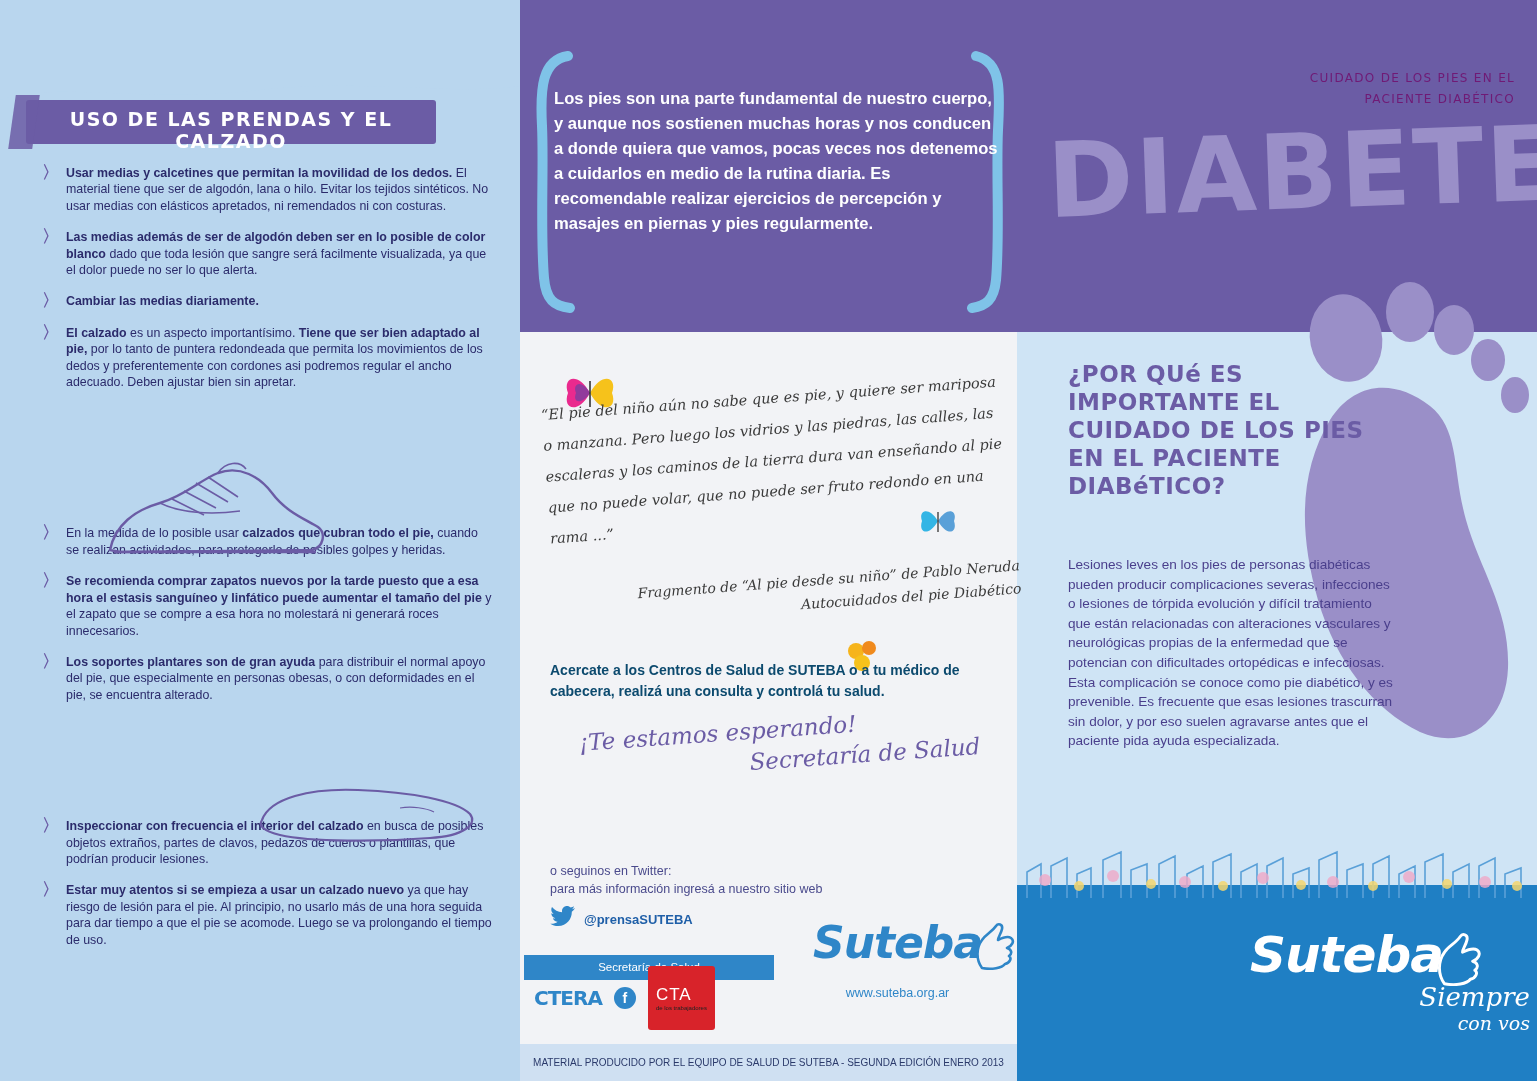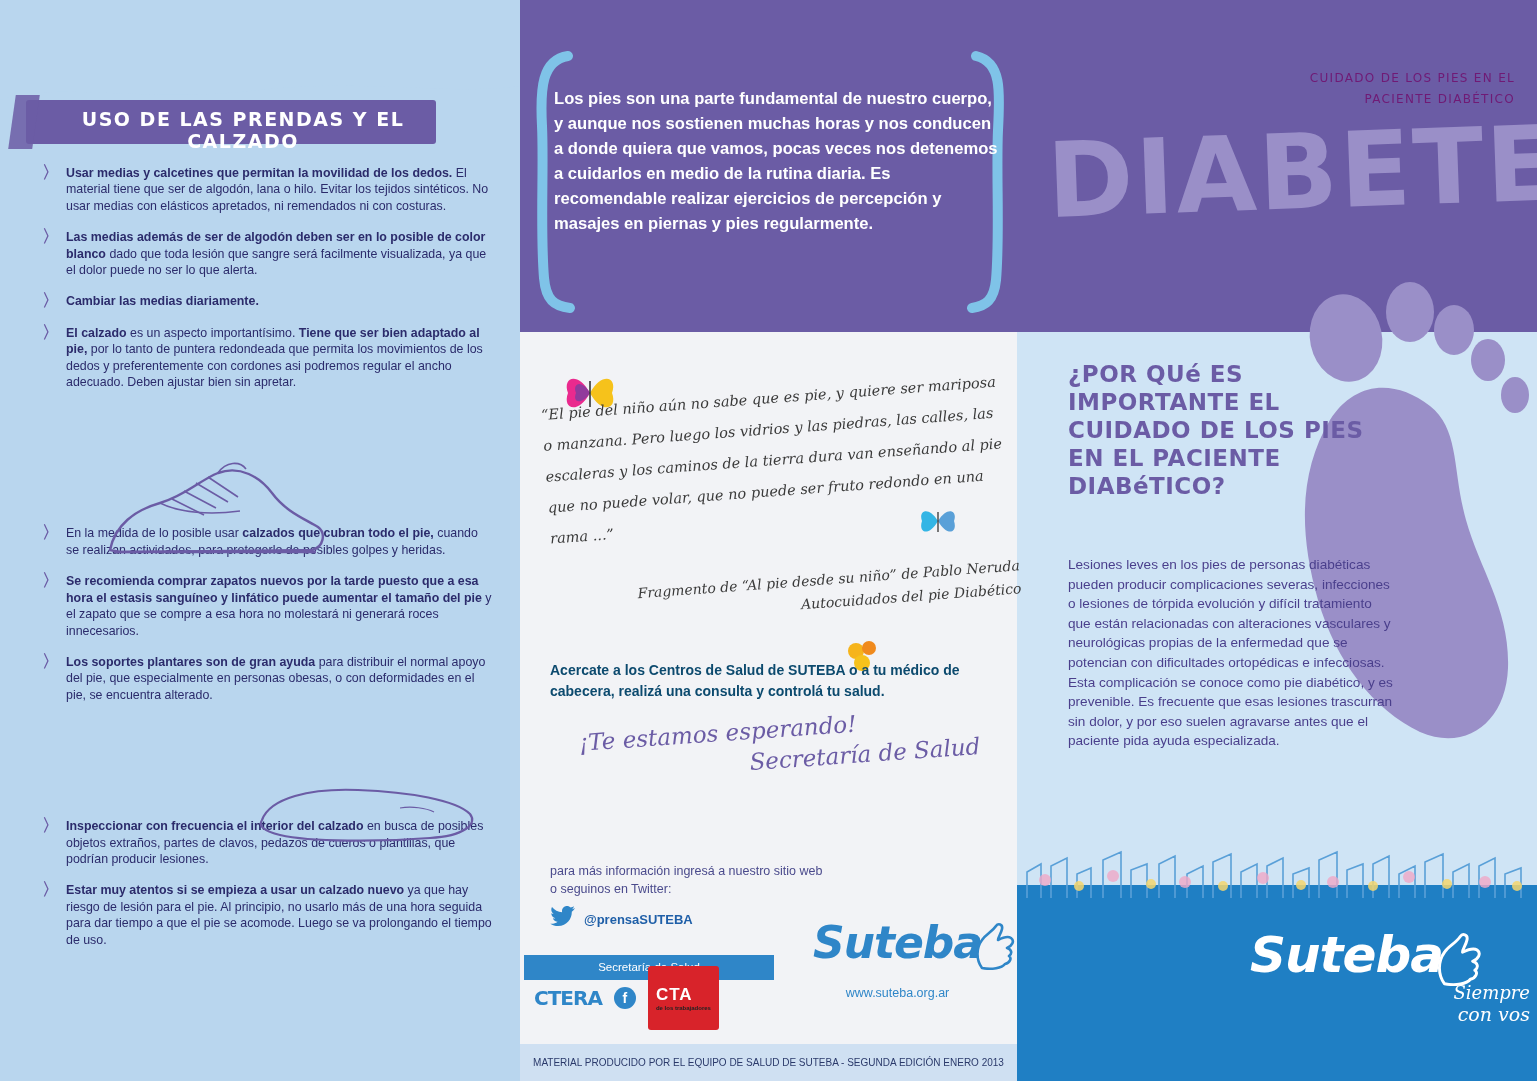--- a/index.html
+++ b/index.html
@@ -26,21 +26,21 @@
     position:absolute; left:26px; top:100px; width:410px; height:44px;
     background:#6b5ca5; border-radius:3px;
   }
   .left-head-band:before{
     content:""; position:absolute; left:-14px; top:-5px; width:24px; height:54px;
     background:#6b5ca5; transform:skewX(-8deg); opacity:.85;
   }
   .left-head-title {
     position:absolute; left:26px; top:108px; width:410px;
     text-align:center; color:#ffffff; font-size:19px; letter-spacing:1.5px;
-    font-weight:bold; font-family:"DejaVu Sans", sans-serif;margin-left:12px;
+    font-weight:bold; font-family:"DejaVu Sans", sans-serif;
   }
   .left-list { position:absolute; left:42px; top:165px; width:452px; }
   .li { position:relative; padding-left:24px; margin-bottom:15px; color:#2b2b6b; font-size:12.4px; line-height:16.4px; }
   .li .chev {
     position:absolute; left:0; top:1px; color:#6b5ca5; font-size:17px; line-height:14px; font-weight:bold;
   }
   .li b { font-weight:bold; }
 
   .shoe-art { position:absolute; left:100px; top:455px; width:230px; height:110px; }
   .insole-art { position:absolute; left:250px; top:780px; width:230px; height:70px; }
@@ -85,21 +85,21 @@
   .twitter-row { position:absolute; left:550px; top:905px; display:flex; align-items:flex-end; gap:8px; }
   .twitter-handle { color:#1f5fa8; font-size:13px; font-weight:bold; }
 
   .sec-salud-bar {
     position:absolute; left:524px; top:955px; width:250px; height:25px;
     background:#2f86c8; color:#fff; font-size:11.5px; text-align:center; line-height:25px;
   }
   .logos-row { position:absolute; left:524px; top:982px; width:250px; height:32px; display:flex; align-items:center; gap:12px; padding-left:10px;}
   .ctera { color:#2f86c8; font-size:20px; font-weight:bold; letter-spacing:-1px; font-family:"DejaVu Sans", sans-serif;}
   .circ-f { width:22px; height:22px; border-radius:50%; background:#2f86c8; color:#fff; font-size:14px; text-align:center; line-height:22px; font-weight:bold;}
-  .cta-logo { background:#d8232a; color:#fff; font-size:17px; font-weight:bold; padding:19px 8px; border-radius:3px; letter-spacing:1px;}
+  .cta-logo { background:#d8232a; color:#fff; font-size:17px; font-weight:normal; padding:19px 8px; border-radius:3px; letter-spacing:1px;}
   .cta-sub { font-size:6px; color:#222; display:block; letter-spacing:0; }
 
   .suteba-mid { position:absolute; left:795px; top:920px; width:205px; text-align:center; }
   .suteba-word { color:#2f86c8; font-size:44px; font-weight:bold; font-style:italic; letter-spacing:-1px; line-height:46px; font-family:"DejaVu Sans", sans-serif;}
   .suteba-url { color:#2f86c8; font-size:12.5px; margin-top:20px;}
 
   .footer-strip {
     position:absolute; left:520px; top:1044px; width:497px; height:37px;
     background:#cfe0f2; color:#2b3a6b; font-size:10px; text-align:center; line-height:37px;
   }
@@ -120,21 +120,21 @@
     position:absolute; left:1068px; top:360px; width:330px;
     color:#6b5ca5; font-size:23px; line-height:28px; font-weight:bold;
     letter-spacing:.5px; font-family:"DejaVu Sans", sans-serif;
   }
   .right-body {
     position:absolute; left:1068px; top:555px; width:325px;
     color:#4a3f8c; font-size:13.6px; line-height:19.6px;
   }
   .suteba-right { position:absolute; left:1250px; top:930px; width:280px; }
   .suteba-right .w { color:#ffffff; font-size:50px; font-weight:bold; font-style:italic; letter-spacing:-1px; line-height:50px; font-family:"DejaVu Sans", sans-serif;}
-  .suteba-right .s { color:#ffffff; font-size:18px; font-style:italic; font-family:"DejaVu Serif", serif; text-align:right; margin-top:2px;}
+  .suteba-right .s { color:#ffffff; font-size:26px; font-style:italic; font-family:"DejaVu Serif", serif; text-align:right; margin-top:2px;}
   .suteba-right .c { color:#ffffff; font-size:19px; font-style:italic; font-family:"DejaVu Serif", serif; text-align:right;}
 </style>
 </head>
 <body>
 
 <div class="page">
 
   <div class="panel-left"></div>
   <div class="panel-mid"></div>
   <div class="panel-right"></div>
@@ -210,22 +210,22 @@
   </div>
 
   <div class="cta">Acercate a los Centros de Salud de SUTEBA o a tu médico de cabecera, realizá una consulta y controlá tu salud.</div>
 
   <div class="esperando">
     <div>¡Te estamos esperando!</div>
     <div style="text-align:right">Secretaría de Salud</div>
   </div>
 
   <div class="infoweb">
+    <div>o seguinos en Twitter:</div>
     <div>para más información ingresá a nuestro sitio web</div>
-    <div>o seguinos en Twitter:</div>
   </div>
 
   <div class="twitter-row">
     <svg width="26" height="22" viewBox="0 0 26 22">
       <path d="M25,3 C24,3.6 23,4 22,4.2 C23,3.5 23.6,2.5 24,1.3 C23,1.9 21.9,2.4 20.7,2.6 C19.8,1.6 18.4,1 17,1 C14.2,1 12,3.2 12,6 C12,6.4 12,6.8 12.1,7.2 C8,7 4.4,5 2,2 C1.5,2.9 1.3,3.8 1.3,4.8 C1.3,6.5 2.2,8 3.6,8.9 C2.8,8.9 2,8.6 1.3,8.3 C1.3,10.7 3,12.7 5.3,13.2 C4.9,13.3 4.4,13.4 3.9,13.4 C3.6,13.4 3.2,13.3 2.9,13.3 C3.6,15.3 5.4,16.7 7.6,16.7 C5.9,18 3.8,18.8 1.5,18.8 C1.1,18.8 0.7,18.8 0.3,18.7 C2.6,20.1 5.2,21 8.1,21 C17,21 21.8,13.7 21.8,7.3 C21.8,7.1 21.8,6.9 21.8,6.7 C23,5.9 24,4.6 25,3 Z" fill="#2f86c8"></path>
     </svg>
     <span class="twitter-handle">@prensaSUTEBA</span>
   </div>
 
   <div class="sec-salud-bar">Secretaría de Salud</div>

